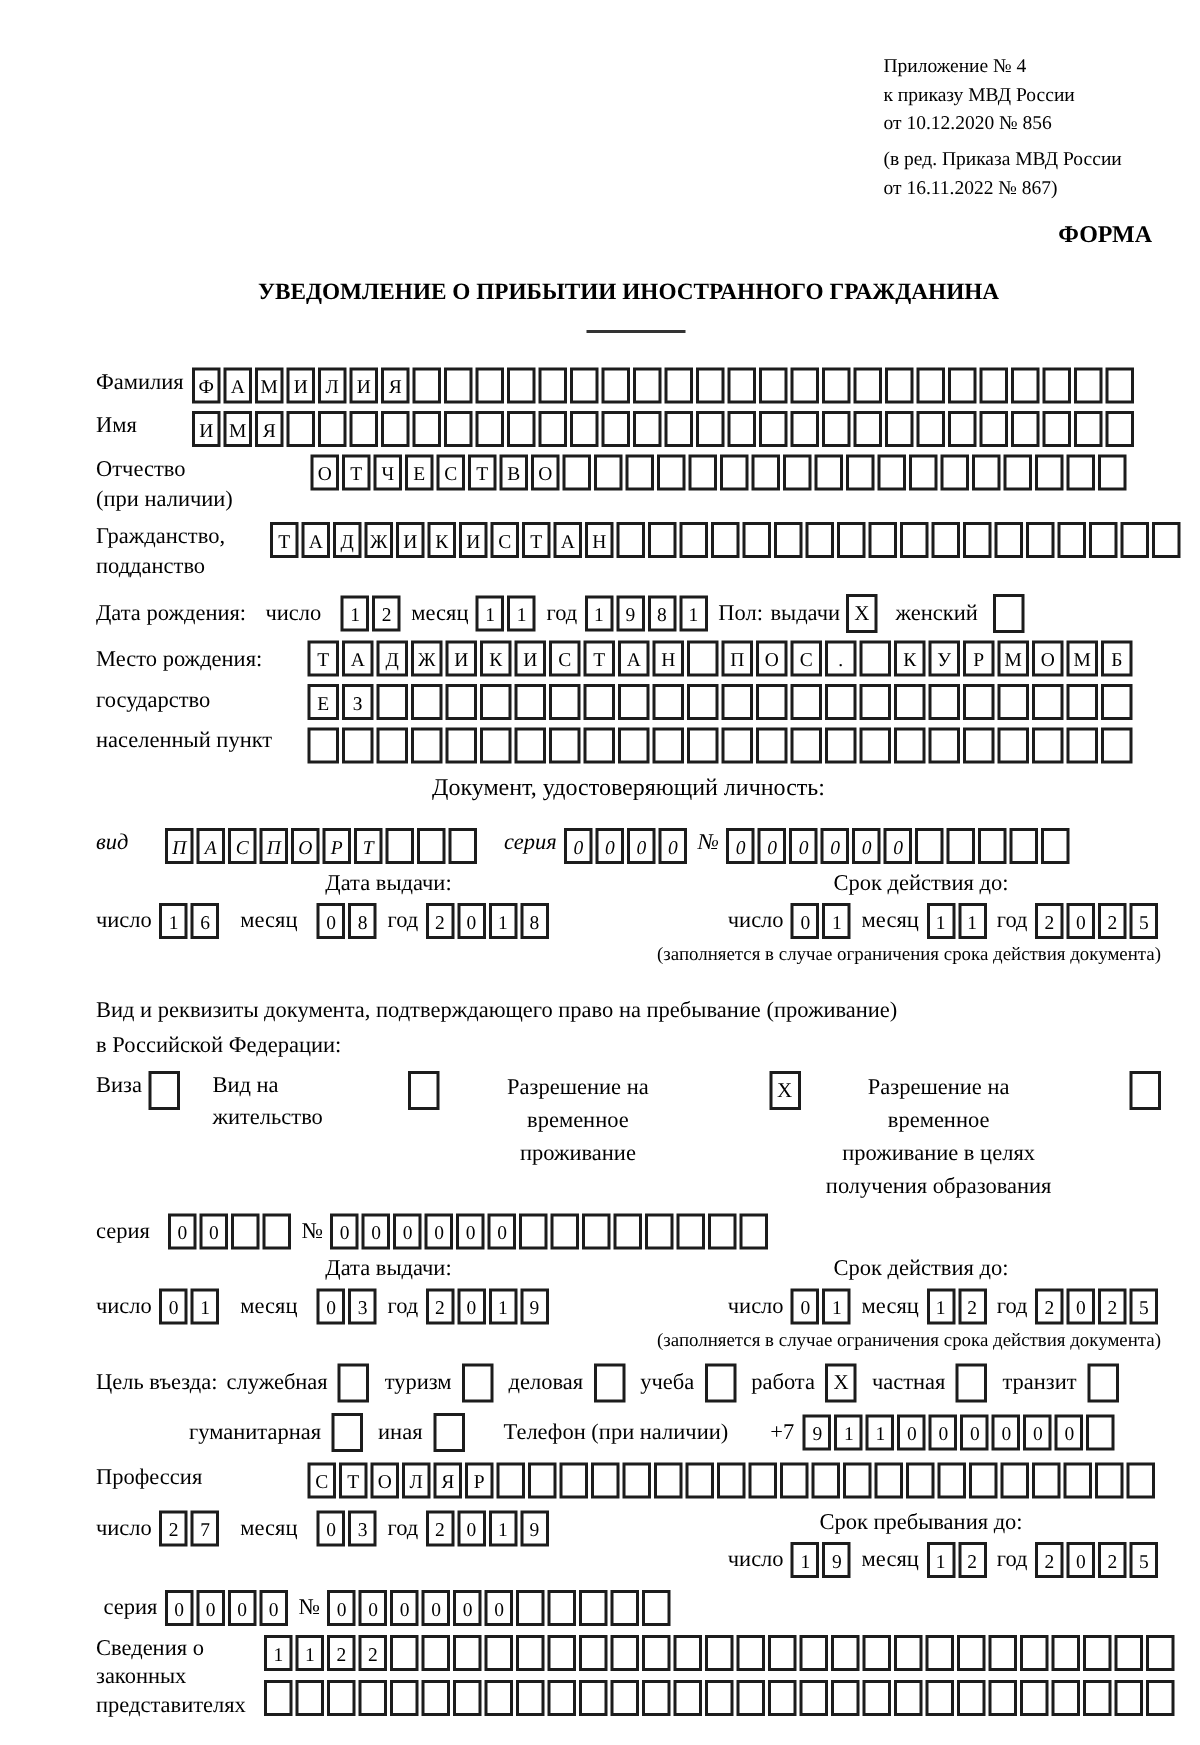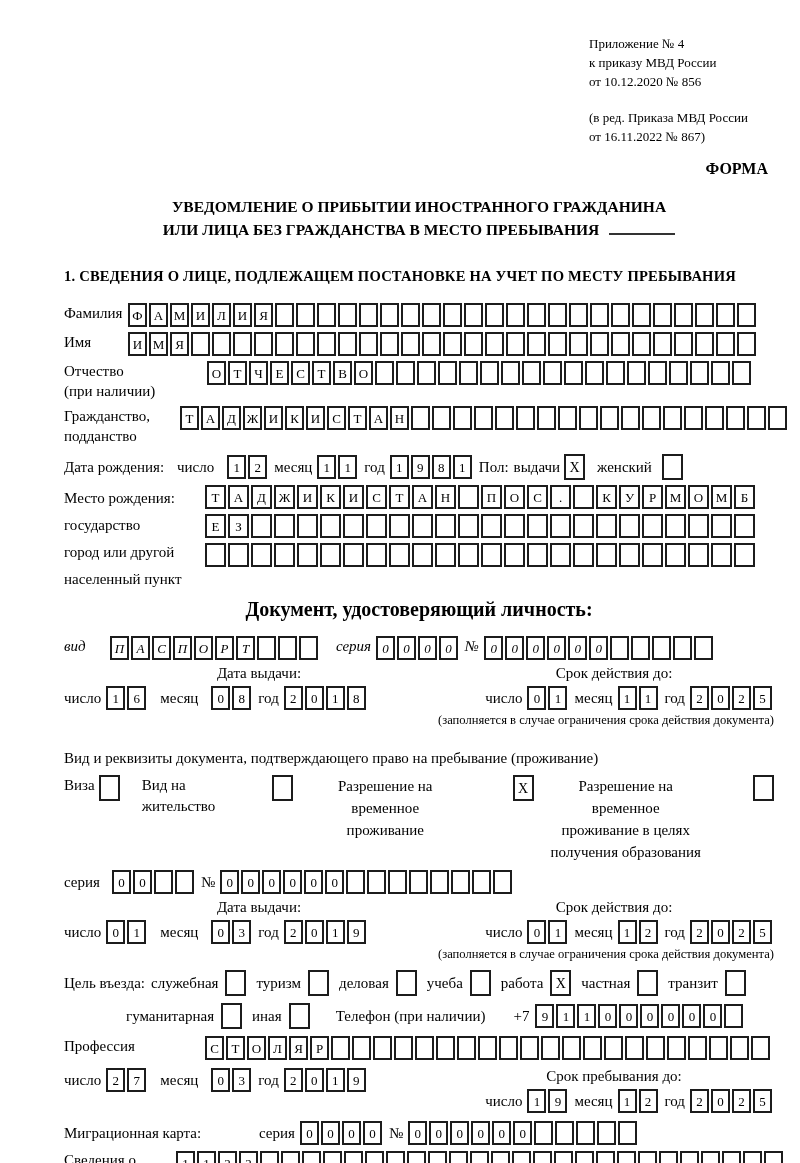--- a/index.html
+++ b/index.html
@@ -5,21 +5,21 @@
   html,body{margin:0;padding:0;background:#fff;}
   .page{
     width:800px;height:1163px;box-sizing:border-box;
     padding:34px 26px 0 64px;overflow:hidden;
     background:#fff;color:#000;
     font-family:"Liberation Serif","DejaVu Serif",serif;
     font-size:15px;line-height:21px;
   }
   
   .hdr-note{margin-left:auto;width:185px;font-size:13px;line-height:19px;}
-  .hdr-note .grp2{margin-top:17px;}
+  .hdr-note .grp2{margin-top:5px;}
   .form-label{ text-align:right; font-weight:bold; font-size:16px; margin-top:12px; padding-right:6px;}
   .title{ text-align:center; font-weight:bold; font-size:15.5px; line-height:23px; margin-top:16px;}
   .blank-line{display:inline-block;width:66px;border-bottom:2px solid #333;height:14px;margin-left:10px;}
   .sec-head{ font-weight:bold; font-size:14.6px; margin-top:25px; letter-spacing:.2px;}
   
   .row{display:flex;align-items:flex-start;margin-top:5px;}
   .lbl{flex:0 0 auto;}
   .lbl2{line-height:20px;}
   .cells{display:flex;flex:0 0 auto;}
   .cell{
@@ -35,21 +35,21 @@
   .dlbl{margin:0 5px;flex:0 0 auto;}
   .dlbl.first{margin-left:0;}
   
   .dp{margin-top:3px;}
   .dp-cols{display:flex;}
   .dp-left{width:390px;}
   .dp-right{flex:1;}
   .dp-head{text-align:center;font-size:15px;}
   .dp-line{display:flex;align-items:center;margin-top:2px;}
   .footnote{font-size:12.6px;text-align:right;margin-top:2px;line-height:16px;}
-  .doc-head{text-align:center;font-weight:bold;font-size:20px;margin-top:6px;}
+  .doc-head{text-align:center;font-weight:normal;font-size:16px;margin-top:6px;}
   
   .permits{display:flex;align-items:flex-start;margin-top:6px;}
   .opt{display:flex;align-items:flex-start;}
   .opt .checkbox{margin-left:8px;}
   .opt-lines{text-align:center;line-height:22px;} .gap2{margin-left:22px;} .gap3{margin-left:16px;gap:43px;}
   
   .purpose{display:flex;align-items:center;margin-top:8px;flex-wrap:nowrap;}
   .purpose .checkbox{margin:0 10px 0 7px;}
   .purpose .checkbox:last-child{margin-right:0;}
   .reps{display:flex;margin-top:6px;}
@@ -67,25 +67,24 @@
     <div>от 10.12.2020 № 856</div>
     <div class="grp2">(в ред. Приказа МВД России</div>
     <div>от 16.11.2022 № 867)</div>
   </div>
 
   <div class="form-label">ФОРМА</div>
 
   <div class="title">
     <div>УВЕДОМЛЕНИЕ О ПРИБЫТИИ ИНОСТРАННОГО ГРАЖДАНИНА</div>
     <div>
-      <span>ИЛИ ЛИЦА БЕЗ ГРАЖДАНСТВА В МЕСТО ПРЕБЫВАНИЯ</span><span class="blank-line"></span>
+      <span class="blank-line"></span>
     </div>
   </div>
 
-  <div class="sec-head">1. СВЕДЕНИЯ О ЛИЦЕ, ПОДЛЕЖАЩЕМ ПОСТАНОВКЕ НА УЧЕТ ПО МЕСТУ ПРЕБЫВАНИЯ</div>
 
   <div class="row" style="margin-top:16px;">
     <span class="lbl" style="width:64px;">Фамилия</span>
     <span class="cells">
         <span class="cell">Ф</span>
         <span class="cell">А</span>
         <span class="cell">М</span>
         <span class="cell">И</span>
         <span class="cell">Л</span>
         <span class="cell">И</span>
@@ -248,21 +247,20 @@
     <span>выдачи</span>
     <span class="checkbox" style="margin-left:4px;">X</span>
     <span style="margin-left:12px;">женский</span>
     <span class="checkbox" style="margin-left:10px;"></span>
   </div>
 
   <div class="row">
     <span class="lbl lbl2" style="width:141px;line-height:27px;">
       <div>Место рождения:</div>
       <div>государство</div>
-      <div>город или другой</div>
       <div>населенный пункт</div>
     </span>
     <span>
       <div class="cells w" style="margin-bottom:5px;">
           <span class="cell">Т</span>
           <span class="cell">А</span>
           <span class="cell">Д</span>
           <span class="cell">Ж</span>
           <span class="cell">И</span>
           <span class="cell">К</span>
@@ -423,20 +421,21 @@
               <span class="cell">2</span>
               <span class="cell">5</span>
             </span>
         </div>
       </div>
     </div>
     <div class="footnote">(заполняется в случае ограничения срока действия документа)</div>
   </div>
 
   <div style="margin-top:20px;">Вид и реквизиты документа, подтверждающего право на пребывание (проживание)</div>
+  <div style="margin-top:2px;">в Российской Федерации:</div>
 
   <div class="permits">
     <span class="opt">
       <span>Виза</span>
       <span class="checkbox" style="margin-left:4px;"></span>
     </span>
     <span class="opt gap2">
       <span>Вид на жительство</span>
       <span class="checkbox" style="margin-left:18px;"></span>
     </span>
@@ -648,21 +647,20 @@
               <span class="cell">0</span>
               <span class="cell">2</span>
               <span class="cell">5</span>
             </span>
         </div>
       </div>
     </div>
   </div>
 
   <div class="row" style="align-items:center;margin-top:8px;">
-    <span class="lbl" style="width:190px;">Миграционная карта:</span>
     <span class="dlbl">серия</span>
     <span class="cells">
         <span class="cell">0</span>
         <span class="cell">0</span>
         <span class="cell">0</span>
         <span class="cell">0</span>
       </span>
     <span class="dlbl">№</span>
     <span class="cells">
         <span class="cell">0</span>

